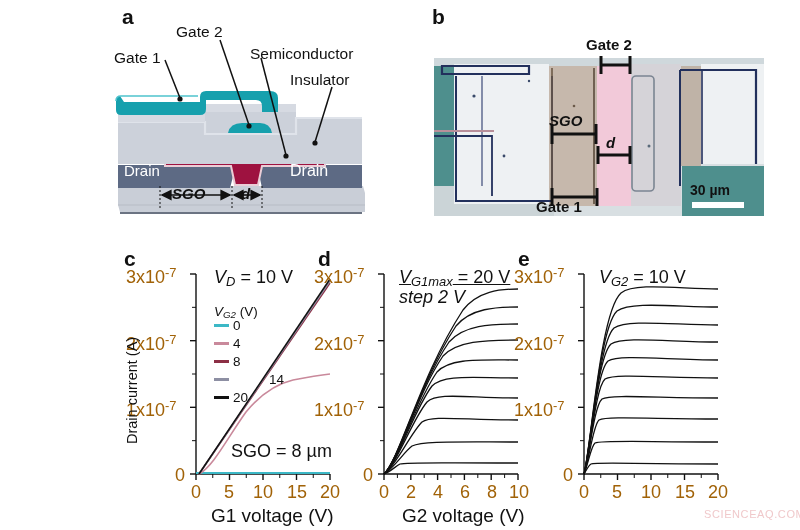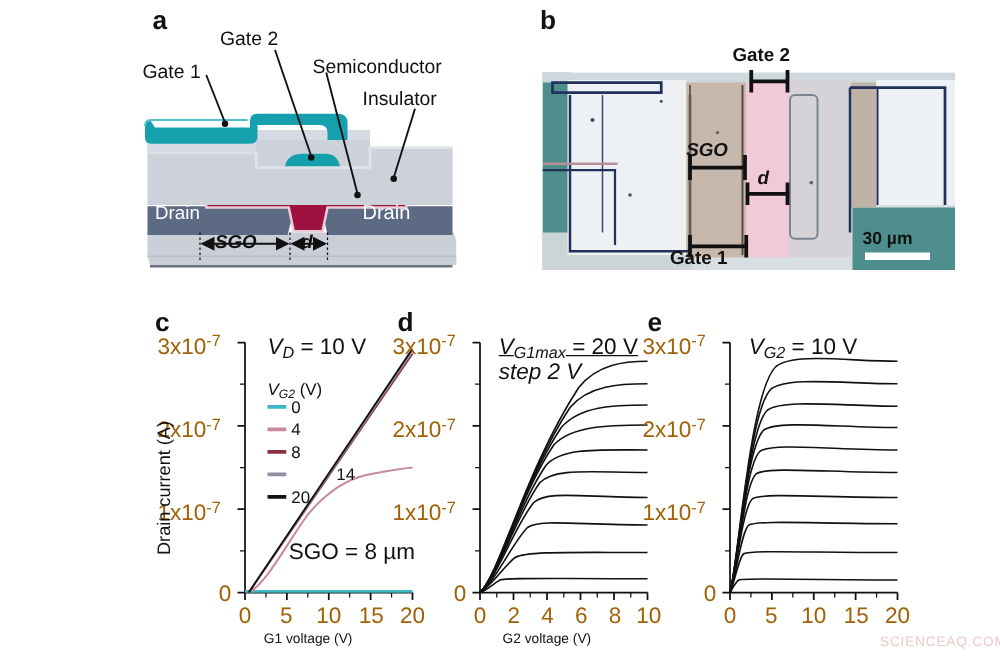--- a/index.html
+++ b/index.html
@@ -53,21 +53,21 @@
     font-size:14px;
     font-weight:bold;
     color:#111;
     white-space:nowrap;
   }
 
   
   .plot{position:absolute;}
   .axis-title{
     position:absolute;
-    font-size:11px;
+    font-size:19px;
     color:#111;
     white-space:nowrap;
     text-align:center;
   }
   .ylabel{
     position:absolute;
     font-size:14.5px;
     color:#111;
     white-space:nowrap;
     transform-origin:0 0;
@@ -323,21 +323,21 @@
       </div>
     <div class="legend-row" style="left:96px;top:110px;gap:36px;">
         <span class="legend-swatch" style="background:#8d8fa3;"></span>
         <span>14</span>
       </div>
     <div class="legend-row" style="left:96px;top:128px;">
         <span class="legend-swatch" style="background:#111111;"></span>
         <span>20</span>
       </div>
 
-    <div class="annot" style="left:113px;top:168px;">SGO = 8 µm</div>
+    <div class="annot" style="left:113px;top:178px;">SGO = 8 µm</div>
   </div>
 
   <div class="panel-letter" style="left:318px;top:248px;">d</div>
 
   <div class="plot" id="plot-d" style="left:312px;top:262px;width:222px;height:268px;">
     <svg width="222" height="268" viewBox="0 0 222 268">
       <line x1="72" y1="12" x2="72" y2="212" stroke="#111" stroke-width="1.4"></line>
       <line x1="72" y1="212" x2="206" y2="212" stroke="#111" stroke-width="1.4"></line>
 
       <line x1="66" y1="12" x2="72" y2="12" stroke="#111" stroke-width="1.4"></line>

